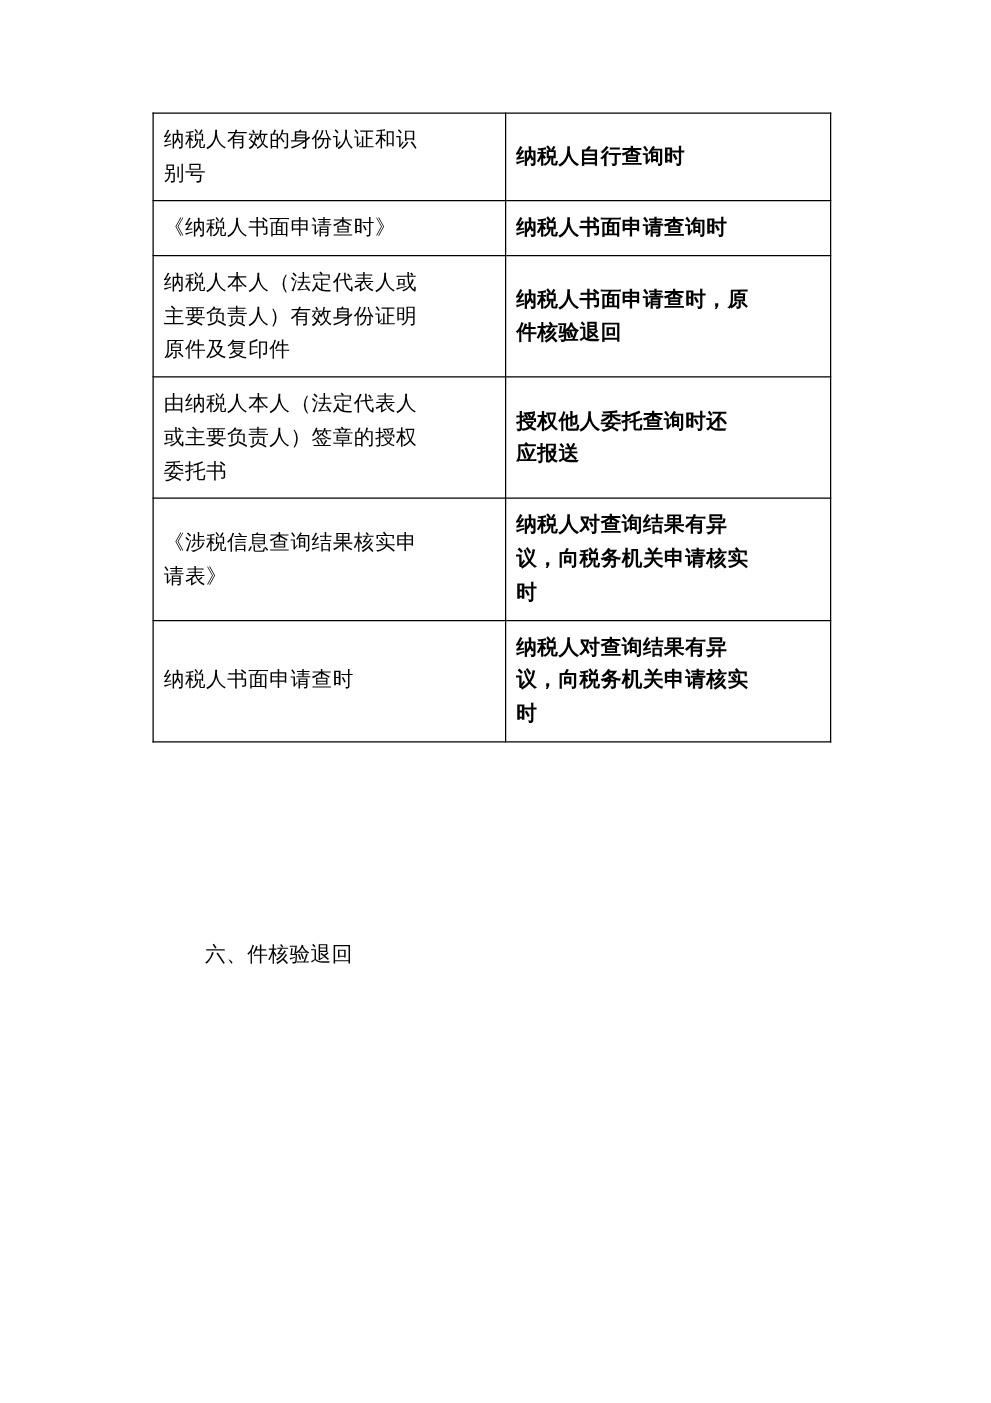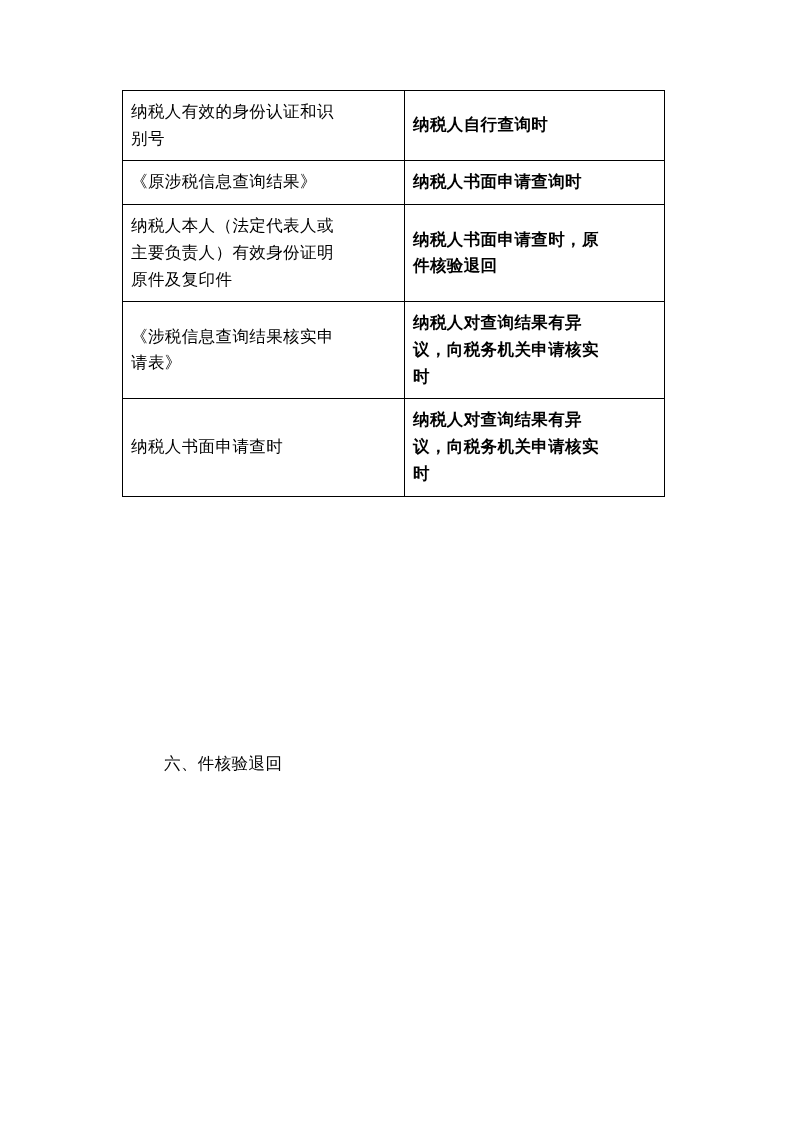--- a/index.html
+++ b/index.html
@@ -70,35 +70,46 @@
         <td class="col-left">
             <span class="cell-text">纳税人有效的身份认证和识
 别号</span>
           </td>
         <td class="col-right">
             <span class="cell-text">纳税人自行查询时</span>
           </td>
       </tr>
       <tr>
         <td class="col-left">
-            <span class="cell-text">《原涉税信息查询结果》</span>
+            <span class="cell-text">《纳税人书面申请查时》</span>
           </td>
         <td class="col-right">
             <span class="cell-text">纳税人书面申请查询时</span>
           </td>
       </tr>
       <tr>
         <td class="col-left">
             <span class="cell-text">纳税人本人（法定代表人或
 主要负责人）有效身份证明
 原件及复印件</span>
           </td>
         <td class="col-right">
             <span class="cell-text">纳税人书面申请查时，原
 件核验退回</span>
+          </td>
+      </tr>
+      <tr>
+        <td class="col-left">
+            <span class="cell-text">由纳税人本人（法定代表人
+或主要负责人）签章的授权
+委托书</span>
+          </td>
+        <td class="col-right">
+            <span class="cell-text">授权他人委托查询时还
+应报送</span>
           </td>
       </tr>
       <tr>
         <td class="col-left">
             <span class="cell-text">《涉税信息查询结果核实申
 请表》</span>
           </td>
         <td class="col-right">
             <span class="cell-text">纳税人对查询结果有异
 议，向税务机关申请核实

